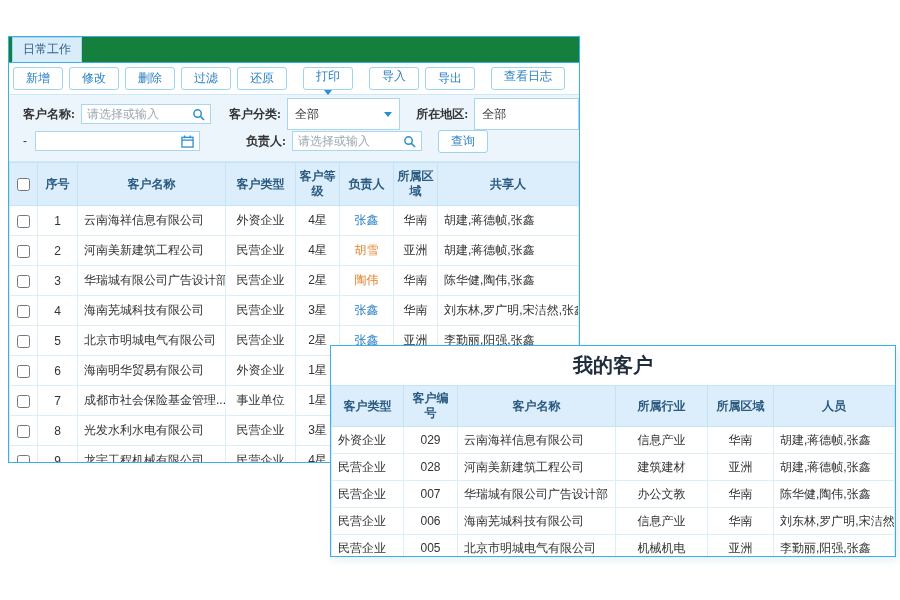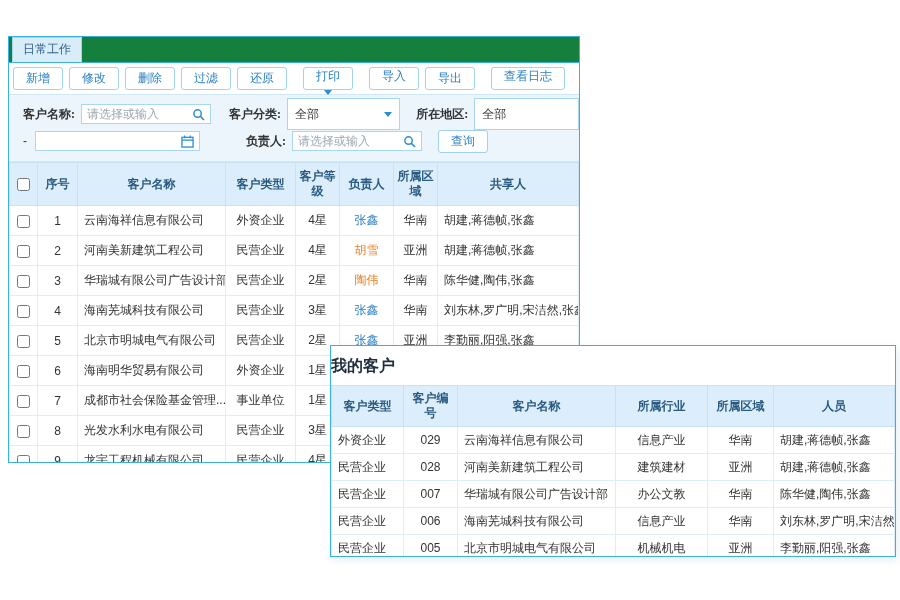--- a/index.html
+++ b/index.html
@@ -50,21 +50,21 @@
   .my-grid th{height:36px;}
   .my-grid td{height:26px;}
   .c{text-align:center;padding:0 2px;}
   .link{color:#2a7fc1;cursor:pointer;}
   .owner{cursor:pointer;}
   .owner[data-color="blue"]{color:#2a7fc1;}
   .owner[data-color="orange"]{color:#e8832e;}
   input[type=checkbox]{width:13px;height:13px;margin:0;vertical-align:middle;}
 
   
-  .panel-title{height:39px;line-height:39px;font-size:16px;font-weight:bold;color:#1f2d3d;background:#fff;}
+  .panel-title{height:39px;line-height:39px;text-align:center;font-size:20px;font-weight:bold;color:#1f2d3d;background:#fff;}
 </style>
 </head>
 <body>
 
 <div class="panel main-panel">
 
   <div class="tabbar">
     <div class="tab">
       <span>日常工作</span>
     </div>

